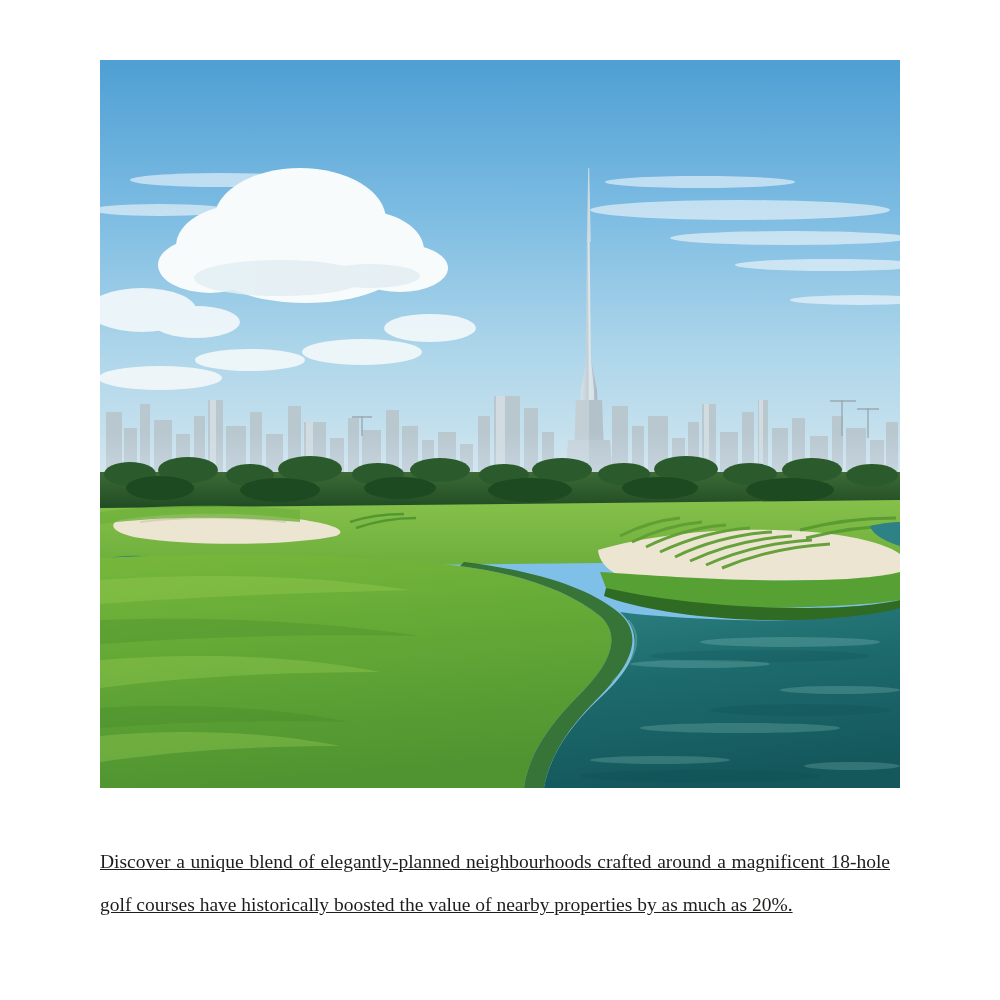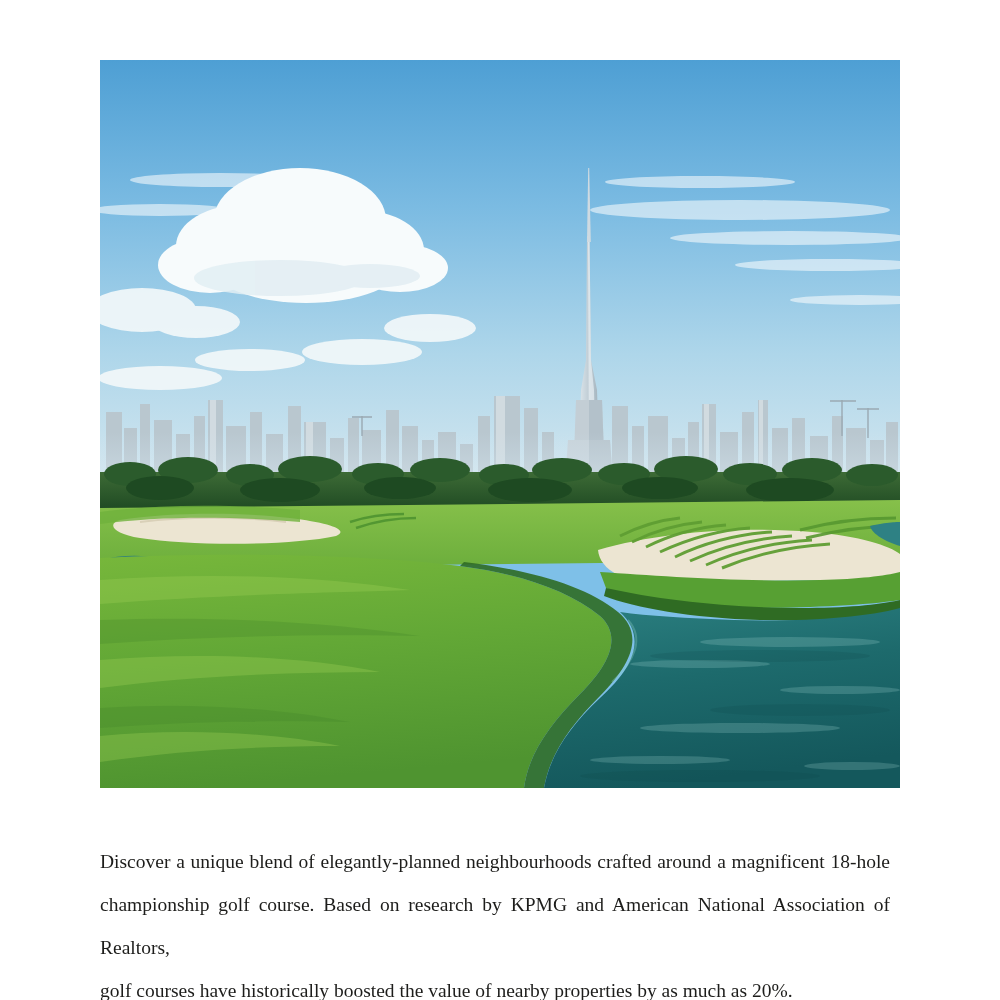--- a/index.html
+++ b/index.html
@@ -52,20 +52,21 @@
   .caption p {
     margin: 0;
     text-align: justify;
   }
   
   .cap-line {
     display: block;
     text-align: justify;
     text-align-last: justify;
     white-space: normal;
+    text-decoration: underline;
   }
   .cap-line.last {
     text-align-last: left;
   }
 </style>
 </head>
 <body>
 
 <div class="page">
 
@@ -321,18 +322,17 @@
         </g>
 
         <path d="M528 560 C544 578 536 600 512 622" stroke="#86c8c1" stroke-width="2" fill="none" opacity="0.35"></path>
       </g>
     </svg>
   </div>
 
   <div class="caption">
     <p>
       <span class="cap-line">Discover a unique blend of elegantly-planned neighbourhoods crafted around a magnificent 18-hole</span>
-      <span class="cap-line">championship golf course. Based on research by KPMG and American National Association of Realtors,</span>
       <span class="cap-line last">golf courses have historically boosted the value of nearby properties by as much as 20%.</span>
     </p>
   </div>
 
 </div>
 
 </body></html>

